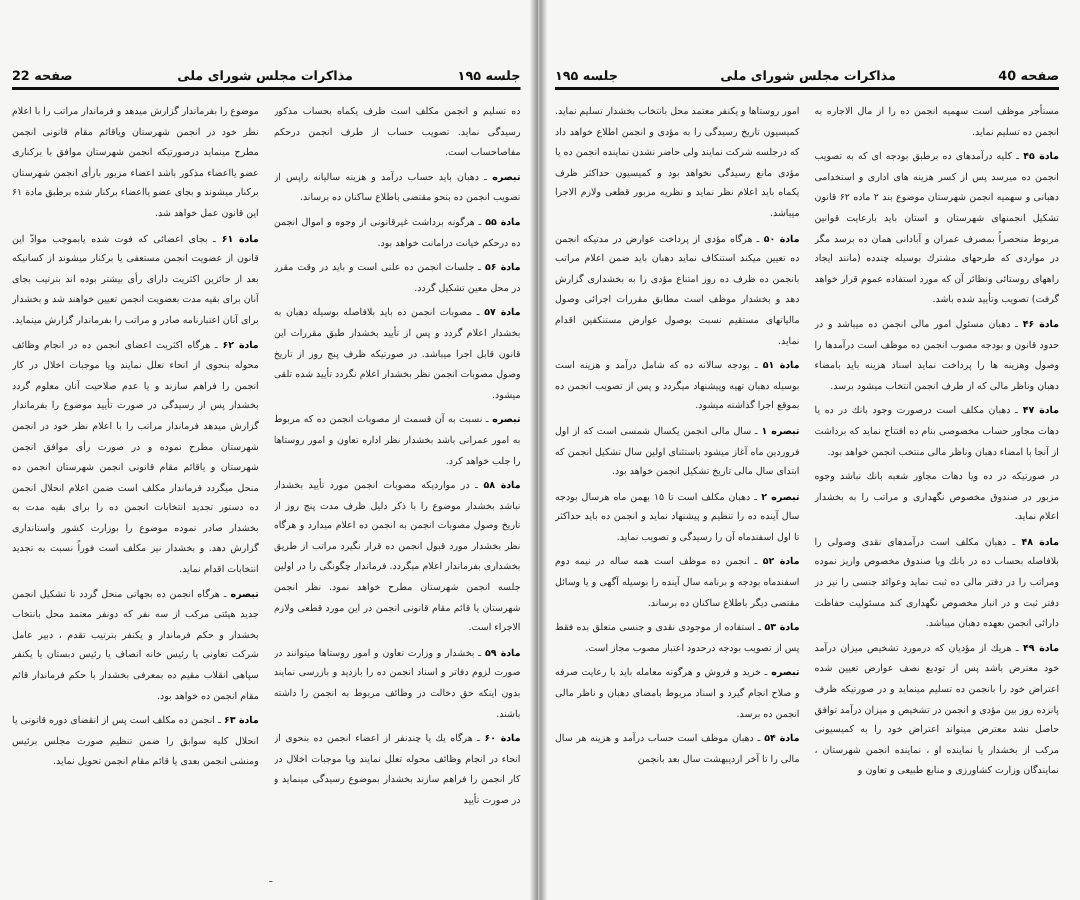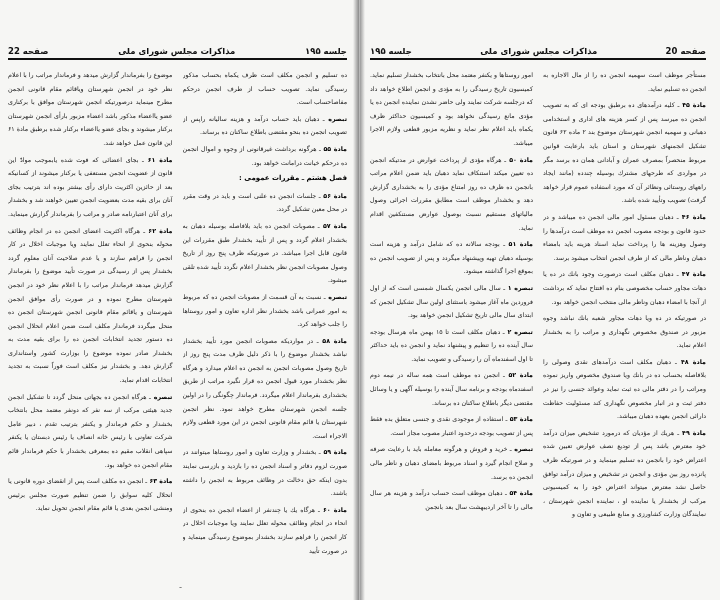--- a/index.html
+++ b/index.html
@@ -53,42 +53,41 @@
     <div class="header">
       <span>جلسه ۱۹۵</span>
       <span>مذاکرات مجلس شورای ملی</span>
       <span>صفحه 22</span>
     </div>
     <div class="columns">
       <div class="col">
           <p class="para"><span>ده تسلیم و انجمن مکلف است ظرف یکماه بحساب مذکور رسیدگی نماید. تصویب حساب از طرف انجمن درحکم مفاصاحساب است.</span></p>
           <p class="para"><span class="lead">تبصره </span><span>ـ دهبان باید حساب درآمد و هزینه سالیانه راپس از تصویب انجمن ده بنحو مقتضی باطلاع ساکنان ده برساند.</span></p>
           <p class="para"><span class="lead">مادة ۵۵ </span><span>ـ هرگونه برداشت غیرقانونی از وجوه و اموال انجمن ده درحکم خیانت درامانت خواهد بود.</span></p>
-          <div class="section-title">فصل هشتم ـ مقررات عمومی :</div>
           <p class="para"><span class="lead">مادة ۵۶ </span><span>ـ جلسات انجمن ده علنی است و باید در وقت مقرر در محل معین تشکیل گردد.</span></p>
           <p class="para"><span class="lead">مادة ۵۷ </span><span>ـ مصوبات انجمن ده باید بلافاصله بوسیله دهبان به بخشدار اعلام گردد و پس از تأیید بخشدار طبق مقررات این قانون قابل اجرا میباشد. در صورتیکه ظرف پنج روز از تاریخ وصول مصوبات انجمن نظر بخشدار اعلام نگردد تأیید شده تلقی میشود.</span></p>
           <p class="para"><span class="lead">تبصره </span><span>ـ نسبت به آن قسمت از مصوبات انجمن ده که مربوط به امور عمرانی باشد بخشدار نظر اداره تعاون و امور روستاها را جلب خواهد کرد.</span></p>
           <p class="para"><span class="lead">مادة ۵۸ </span><span>ـ در مواردیکه مصوبات انجمن مورد تأیید بخشدار نباشد بخشدار موضوع را با ذکر دلیل ظرف مدت پنج روز از تاریخ وصول مصوبات انجمن به انجمن ده اعلام میدارد و هرگاه نظر بخشدار مورد قبول انجمن ده قرار نگیرد مراتب از طریق بخشداری بفرماندار اعلام میگردد. فرماندار چگونگی را در اولین جلسه انجمن شهرستان مطرح خواهد نمود. نظر انجمن شهرستان یا قائم مقام قانونی انجمن در این مورد قطعی ولازم الاجراء است.</span></p>
           <p class="para"><span class="lead">مادة ۵۹ </span><span>ـ بخشدار و وزارت تعاون و امور روستاها میتوانند در صورت لزوم دفاتر و اسناد انجمن ده را بازدید و بازرسی نمایند بدون اینکه حق دخالت در وظائف مربوط به انجمن را داشته باشند.</span></p>
           <p class="para"><span class="lead">مادة ۶۰ </span><span>ـ هرگاه یك یا چندنفر از اعضاء انجمن ده بنحوی از انحاء در انجام وظائف محوله تعلل نمایند ویا موجبات اخلال در کار انجمن را فراهم سازند بخشدار بموضوع رسیدگی مینماید و در صورت تأیید</span></p>
         </div>
       <div class="col">
           <p class="para"><span>موضوع را بفرماندار گزارش میدهد و فرماندار مراتب را با اعلام نظر خود در انجمن شهرستان ویاقائم مقام قانونی انجمن مطرح مینماید درصورتیکه انجمن شهرستان موافق با برکناری عضو یااعضاء مذکور باشد اعضاء مزبور بارأی انجمن شهرستان برکنار میشوند و بجای عضو یااعضاء برکنار شده برطبق مادة ۶۱ این قانون عمل خواهد شد.</span></p>
           <p class="para"><span class="lead">مادة ۶۱ </span><span>ـ بجای اعضائی که فوت شده یابموجب موادّ این قانون از عضویت انجمن مستعفی یا برکنار میشوند از کسانیکه بعد از حائزین اکثریت دارای رأی بیشتر بوده اند بترتیب بجای آنان برای بقیه مدت بعضویت انجمن تعیین خواهند شد و بخشدار برای آنان اعتبارنامه صادر و مراتب را بفرماندار گزارش مینماید.</span></p>
           <p class="para"><span class="lead">مادة ۶۲ </span><span>ـ هرگاه اکثریت اعضای انجمن ده در انجام وظائف محوله بنحوی از انحاء تعلل نمایند ویا موجبات اخلال در کار انجمن را فراهم سازند و یا عدم صلاحیت آنان معلوم گردد بخشدار پس از رسیدگی در صورت تأیید موضوع را بفرماندار گزارش میدهد فرماندار مراتب را با اعلام نظر خود در انجمن شهرستان مطرح نموده و در صورت رأی موافق انجمن شهرستان و یاقائم مقام قانونی انجمن شهرستان انجمن ده منحل میگردد فرماندار مکلف است ضمن اعلام انحلال انجمن ده دستور تجدید انتخابات انجمن ده را برای بقیه مدت به بخشدار صادر نموده موضوع را بوزارت کشور واستانداری گزارش دهد. و بخشدار نیز مکلف است فوراً نسبت به تجدید انتخابات اقدام نماید.</span></p>
           <p class="para"><span class="lead">تبصره </span><span>ـ هرگاه انجمن ده بجهاتی منحل گردد تا تشکیل انجمن جدید هیئتی مرکب از سه نفر که دونفر معتمد محل بانتخاب بخشدار و حکم فرماندار و یکنفر بترتیب تقدم ، دبیر عامل شرکت تعاونی یا رئیس خانه انصاف یا رئیس دبستان یا یکنفر سپاهی انقلاب مقیم ده بمعرفی بخشدار با حکم فرماندار قائم مقام انجمن ده خواهد بود.</span></p>
           <p class="para"><span class="lead">مادة ۶۳ </span><span>ـ انجمن ده مکلف است پس از انقضای دوره قانونی یا انحلال کلیه سوابق را ضمن تنظیم صورت مجلس برئیس ومنشی انجمن بعدی یا قائم مقام انجمن تحویل نماید.</span></p>
         </div>
     </div>
     <div class="page-bottom-mark">ـ</div>
   </div>
 
   <div class="page right">
     <div class="header">
-      <span>صفحه 20</span>
+      <span>صفحه 40</span>
       <span>مذاکرات مجلس شورای ملی</span>
       <span>جلسه ۱۹۵</span>
     </div>
     <div class="columns">
       <div class="col">
           <p class="para"><span>مستأجر موظف است سهمیه انجمن ده را از مال الاجاره به انجمن ده تسلیم نماید.</span></p>
           <p class="para"><span class="lead">مادة ۴۵ </span><span>ـ کلیه درآمدهای ده برطبق بودجه ای که به تصویب انجمن ده میرسد پس از کسر هزینه های اداری و استخدامی دهبانی و سهمیه انجمن شهرستان موضوع بند ۲ ماده ۶۲ قانون تشکیل انجمنهای شهرستان و استان باید بارعایت قوانین مربوط منحصراً بمصرف عمران و آبادانی همان ده برسد مگر در مواردی که طرحهای مشترك بوسیله چندده (مانند ایجاد راههای روستائی ونظائر آن که مورد استفاده عموم قرار خواهد گرفت) تصویب وتأیید شده باشد.</span></p>
           <p class="para"><span class="lead">مادة ۴۶ </span><span>ـ دهبان مسئول امور مالی انجمن ده میباشد و در حدود قانون و بودجه مصوب انجمن ده موظف است درآمدها را وصول وهزینه ها را پرداخت نماید اسناد هزینه باید بامضاء دهبان وناظر مالی که از طرف انجمن انتخاب میشود برسد.</span></p>
           <p class="para"><span class="lead">مادة ۴۷ </span><span>ـ دهبان مکلف است درصورت وجود بانك در ده یا دهات مجاور حساب مخصوصی بنام ده افتتاح نماید که برداشت از آنجا با امضاء دهبان وناظر مالی منتخب انجمن خواهد بود.</span></p>
           <p class="para"><span>در صورتیکه در ده ویا دهات مجاور شعبه بانك نباشد وجوه مزبور در صندوق مخصوص نگهداری و مراتب را به بخشدار اعلام نماید.</span></p>

